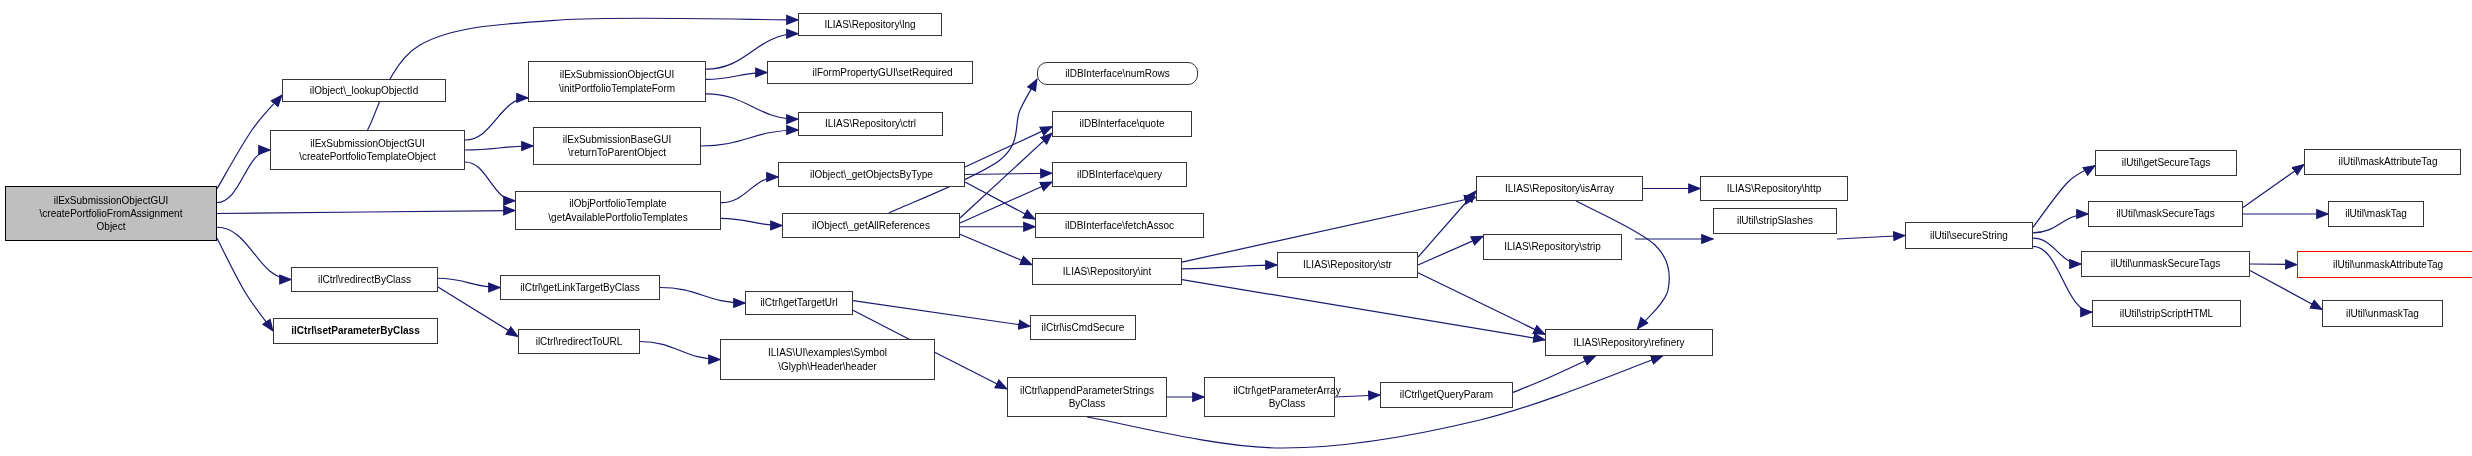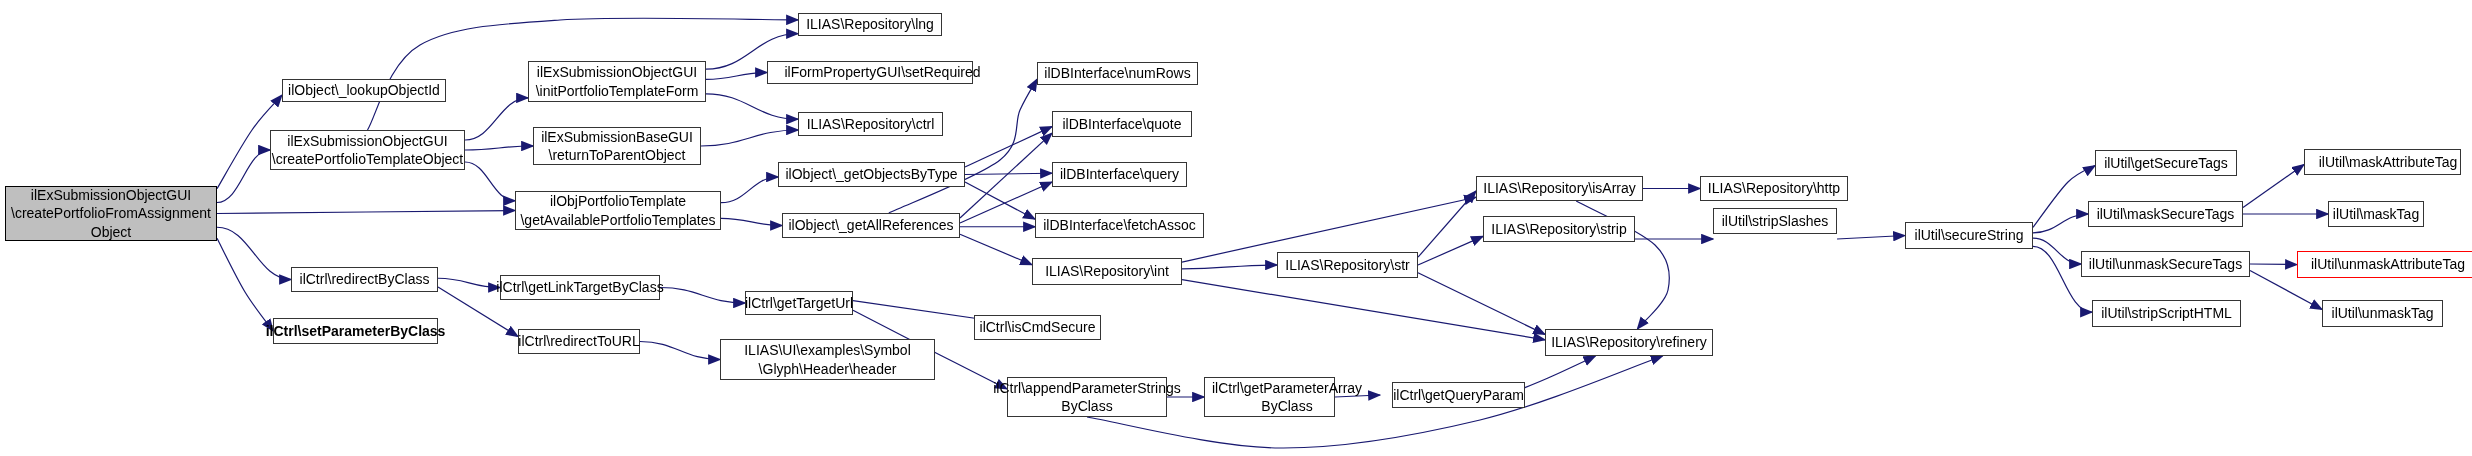--- a/index.html
+++ b/index.html
@@ -12,21 +12,21 @@
   }
   .graph svg{position:absolute;left:0;top:0;}
   .node{
     position:absolute;
     box-sizing:border-box;
     border:1px solid #353535;
     background:#ffffff;
     color:#000000;
     display:flex;flex-direction:column;
     align-items:center;justify-content:center;
-    font-size:14px;line-height:1.32;
+    font-size:10px;line-height:1.32;
     text-align:center;white-space:nowrap;
     padding:0 3px;
     cursor:pointer;
     z-index:2;
   }
   .node.main{background:#bfbfbf;border-color:#000000;cursor:default;}
   .node.red{border:1.5px solid #ff0000;}
   .node .line{display:block;}
 </style>
 </head>
@@ -142,56 +142,56 @@
     <div class="node" style="left: 782px; top: 213px; width: 178px; height: 25px;">
       <span class="line">ilObject\_getAllReferences</span>
     </div>
     <div class="node" style="left: 745px; top: 291px; width: 108px; height: 24px;">
       <span class="line">ilCtrl\getTargetUrl</span>
     </div>
     <div class="node" style="left: 720px; top: 339px; width: 215px; height: 41px;">
       <span class="line">ILIAS\UI\examples\Symbol</span>
       <span class="line">\Glyph\Header\header</span>
     </div>
-    <div class="node" style="left: 1037px; top: 62px; width: 161px; height: 23px;">
+    <div class="node" style="left: 1037px; top: 62px; width: 161px; height: 23px; border-radius: 10px;">
       <span class="line">ilDBInterface\numRows</span>
     </div>
     <div class="node" style="left: 1052px; top: 111px; width: 140px; height: 26px;">
       <span class="line">ilDBInterface\quote</span>
     </div>
     <div class="node" style="left: 1052px; top: 162px; width: 135px; height: 25px;">
       <span class="line">ilDBInterface\query</span>
     </div>
     <div class="node" style="left: 1035px; top: 213px; width: 169px; height: 25px;">
       <span class="line">ilDBInterface\fetchAssoc</span>
     </div>
     <div class="node" style="left: 1032px; top: 258px; width: 150px; height: 27px;">
       <span class="line">ILIAS\Repository\int</span>
     </div>
-    <div class="node" style="left: 974px; top: 315px; width: 127px; height: 25px; align-items: center;">
+    <div class="node" style="left: 1030px; top: 315px; width: 106px; height: 25px; align-items: center;">
       <span class="line">ilCtrl\isCmdSecure</span>
     </div>
     <div class="node" style="left: 1007px; top: 377px; width: 160px; height: 40px;">
       <span class="line">ilCtrl\appendParameterStrings</span>
       <span class="line">ByClass</span>
     </div>
     <div class="node" style="left: 1277px; top: 252px; width: 141px; height: 26px;">
       <span class="line">ILIAS\Repository\str</span>
     </div>
     <div class="node" style="left: 1204px; top: 377px; width: 131px; height: 40px; padding-left: 38px;">
       <span class="line">ilCtrl\getParameterArray</span>
       <span class="line">ByClass</span>
     </div>
-    <div class="node" style="left: 1380px; top: 382px; width: 133px; height: 26px; margin-left: 12px;">
+    <div class="node" style="left: 1380px; top: 382px; width: 133px; height: 26px;">
       <span class="line">ilCtrl\getQueryParam</span>
     </div>
     <div class="node" style="left: 1476px; top: 176px; width: 167px; height: 25px;">
       <span class="line">ILIAS\Repository\isArray</span>
     </div>
-    <div class="node" style="left: 1483px; top: 216px; width: 152px; height: 26px;">
+    <div class="node" style="left: 1483px; top: 234px; width: 139px; height: 26px;">
       <span class="line">ILIAS\Repository\strip</span>
     </div>
     <div class="node" style="left: 1545px; top: 329px; width: 168px; height: 27px;">
       <span class="line">ILIAS\Repository\refinery</span>
     </div>
     <div class="node" style="left: 1700px; top: 176px; width: 148px; height: 25px;">
       <span class="line">ILIAS\Repository\http</span>
     </div>
     <div class="node" style="left: 1713px; top: 208px; width: 124px; height: 26px;">
       <span class="line">ilUtil\stripSlashes</span>

